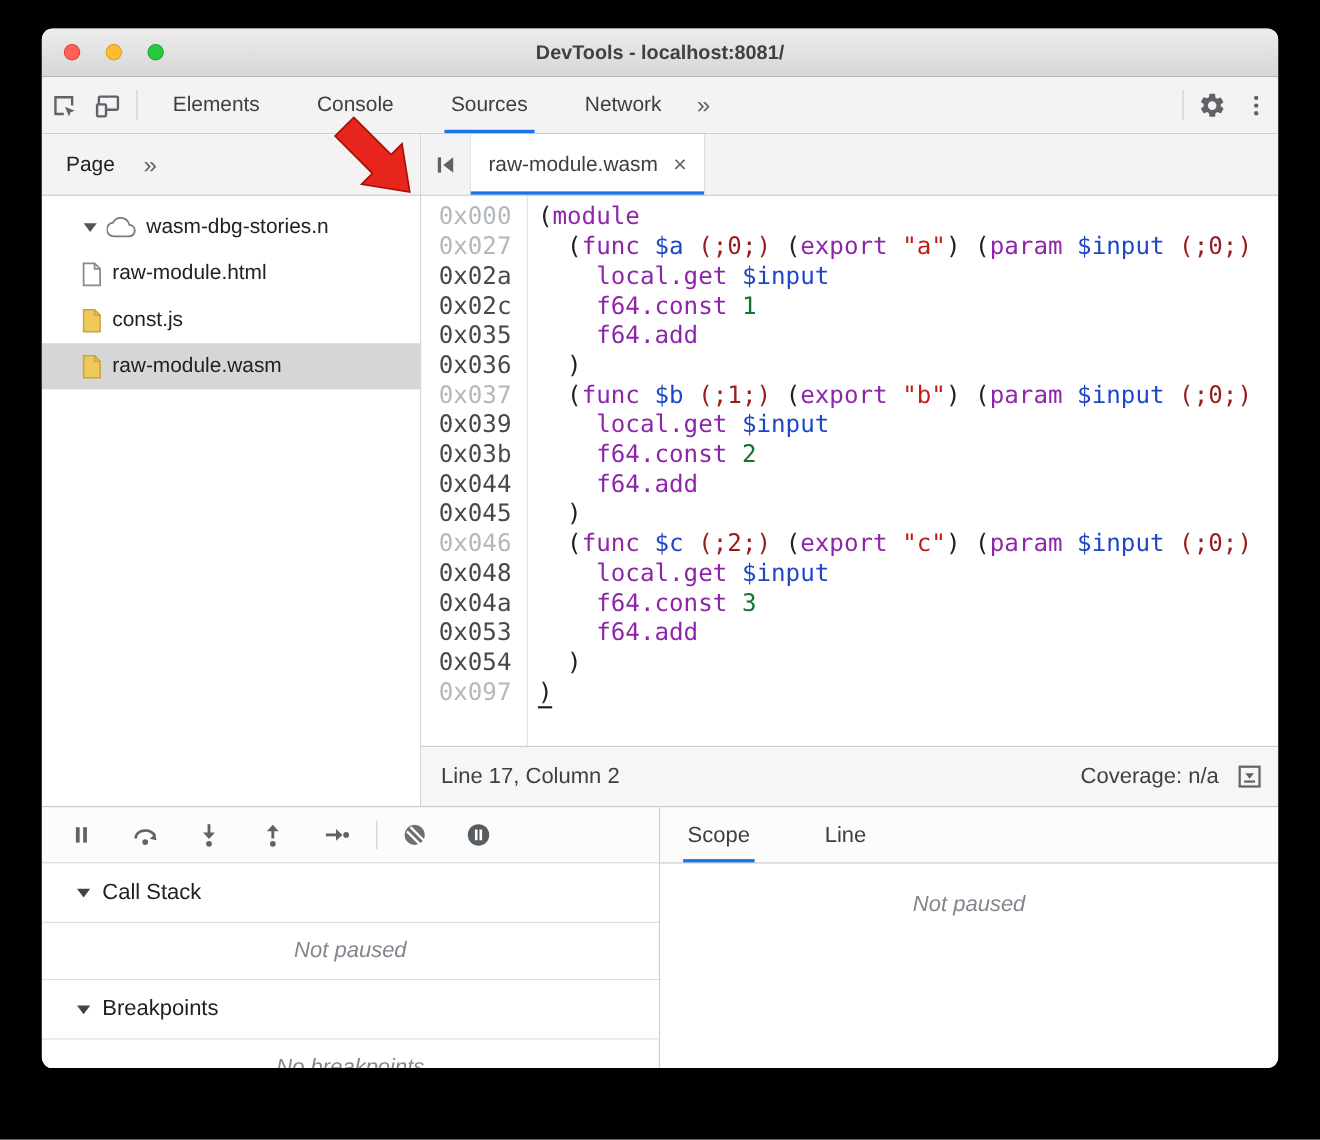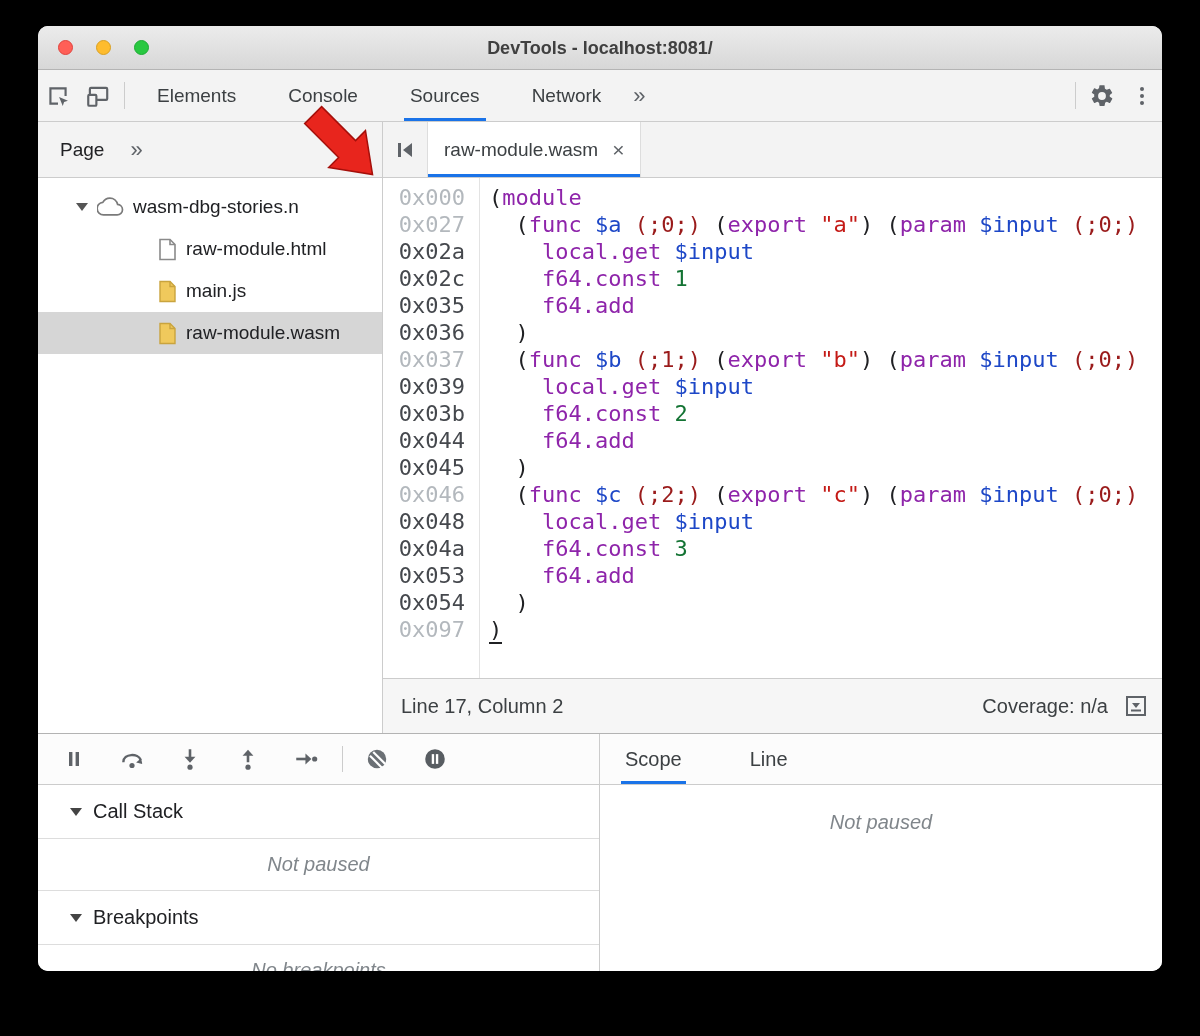--- a/index.html
+++ b/index.html
@@ -62,21 +62,21 @@
   .sidebar-header{
     height:56px;flex:0 0 56px;border-bottom:1px solid var(--border);
     display:flex;align-items:center;background:#f3f3f3;
   }
   .sidebar-header .page-tab{font-size:19px;color:#202124;margin-left:22px;cursor:pointer;}
   .sidebar-header .chevrons{margin-left:20px;}
   .sidebar-header .dots{margin-left:auto;margin-right:18px;cursor:pointer;}
   .tree{padding-top:8px;font-size:19px;color:#202124;}
   .tree-row{height:42px;display:flex;align-items:center;cursor:pointer;white-space:nowrap;overflow:hidden;}
   .tree-row.selected{background:#d6d6d6;}
-  .ind0{padding-left:14px;} .ind1{padding-left:38px;} .ind2{padding-left:120px;}
+  .ind0{padding-left:14px;} .ind1{padding-left:38px;} .ind2{padding-left:36px;}
   .tri{width:0;height:0;border-left:6px solid transparent;border-right:6px solid transparent;
        border-top:8px solid #555;margin-right:9px;flex:0 0 auto;}
   .tree-icon{margin-right:9px;display:flex;align-items:center;flex:0 0 auto;}
   
   .editor{flex:1;display:flex;flex-direction:column;min-width:0;}
   .ed-tabbar{height:56px;flex:0 0 56px;background:#f3f3f3;border-bottom:1px solid var(--border);display:flex;align-items:stretch;}
   .nav-toggle{width:44px;display:flex;align-items:center;justify-content:center;cursor:pointer;}
   .ed-tab{
     display:flex;align-items:center;gap:14px;padding:0 16px;background:#fff;
     border-left:1px solid var(--border-light);border-right:1px solid var(--border-light);
@@ -199,21 +199,21 @@
           </span>
           <span>raw-module.html</span>
         </div>
         <div class="tree-row ind2">
           <span class="tree-icon">
             <svg width="19" height="23" viewBox="0 0 19 23">
               <path d="M2 1.5 h10 l5 5 v15 h-15 z" fill="#f0c95c" stroke="#c9a43e" stroke-width="1.4"></path>
               <path d="M12 1.5 v5 h5" fill="none" stroke="#c9a43e" stroke-width="1.4"></path>
             </svg>
           </span>
-          <span>main.js</span>
+          <span>const.js</span>
         </div>
         <div class="tree-row ind2 selected">
           <span class="tree-icon">
             <svg width="19" height="23" viewBox="0 0 19 23">
               <path d="M2 1.5 h10 l5 5 v15 h-15 z" fill="#f0c95c" stroke="#c9a43e" stroke-width="1.4"></path>
               <path d="M12 1.5 v5 h5" fill="none" stroke="#c9a43e" stroke-width="1.4"></path>
             </svg>
           </span>
           <span>raw-module.wasm</span>
         </div>

